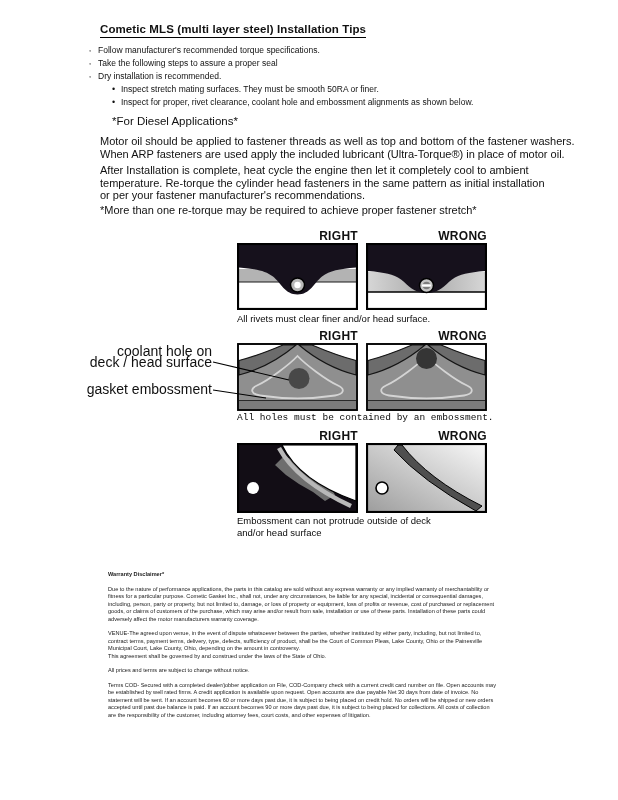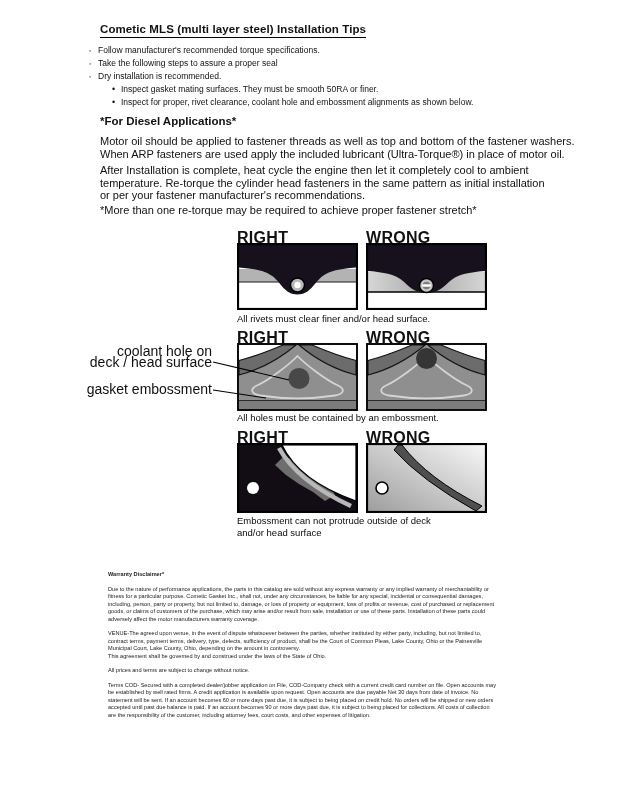--- a/index.html
+++ b/index.html
@@ -11,24 +11,24 @@
     position:absolute;left:100px;top:23px;margin:0;
     font-size:11.5px;font-weight:bold;letter-spacing:.1px;
     border-bottom:1.5px solid #000;padding-bottom:2px;
   }
   .bullets{position:absolute;left:89px;top:44px;font-size:8.5px;line-height:13px;white-space:nowrap;}
   .bl{display:flex;align-items:flex-start;}
   .bl .mk{display:inline-block;width:9px;flex:0 0 9px;}
   .bl.lv1 .mk{font-size:7px;}
   .bl.lv2{margin-left:23px;}
   .bl.lv2 .mk{font-size:9px;}
-  .diesel{position:absolute;left:100px;top:115px;margin:0;font-size:11.5px;font-weight:bold;}
+  .diesel{position:absolute;left:112px;top:115px;margin:0;font-size:11.5px;font-weight:normal;}
   .para{position:absolute;left:100px;font-size:11px;line-height:12.6px;white-space:pre-line;}
   .p1{top:135px;} .p2{top:164px;} .p3{top:204px;}
-  .dlabel{position:absolute;width:121px;text-align:left;font-size:16px;font-weight:bold;letter-spacing:.3px;}
+  .dlabel{position:absolute;width:121px;text-align:right;font-size:12px;font-weight:bold;letter-spacing:.3px;}
   .panel{position:absolute;width:121px;}
   .panel svg{display:block;}
   .caption{position:absolute;left:237px;font-size:9.5px;line-height:11.5px;color:#0a0a0a;white-space:pre-line;}
   .callout{position:absolute;left:0;width:212px;text-align:right;font-size:14px;line-height:11px;white-space:pre-line;}
   .leaders{position:absolute;left:0;top:0;pointer-events:none;}
   .legal{position:absolute;left:108px;top:571px;width:412px;font-size:5.6px;line-height:7.5px;color:#222;}
   .legal-h{font-weight:bold;margin-bottom:7px;}
   .lp{margin-bottom:7px;white-space:pre-line;}
   .footer-code{position:absolute;left:389px;top:761px;font-size:13px;color:#1a1a1a;letter-spacing:.2px;}
 </style>
@@ -47,21 +47,21 @@
       <div class="bl lv1">
         <span class="mk">◦</span>
         <span>Take the following steps to assure a proper seal</span>
       </div>
       <div class="bl lv1">
         <span class="mk">◦</span>
         <span>Dry installation is recommended.</span>
       </div>
       <div class="bl lv2">
         <span class="mk">•</span>
-        <span>Inspect gasket mating surfaces.  They must be smooth 50RA or finer.</span>
+        <span>Inspect stretch mating surfaces.  They must be smooth 50RA or finer.</span>
       </div>
       <div class="bl lv2">
         <span class="mk">•</span>
         <span>Inspect for proper, rivet clearance, coolant hole and embossment alignments as shown below.</span>
       </div>
     </div>
 
   <h2 class="diesel">*For Diesel Applications*</h2>
   <div class="para p1">Motor oil should be applied to fastener threads as well as top and bottom of the fastener washers.
 When ARP fasteners are used apply the included lubricant (Ultra-Torque®) in place of motor oil.</div>
@@ -137,21 +137,21 @@
       <path d="M2,2 L46,2 Q20,13 2,17.5 Z" fill="#ffffff"></path>
       <path d="M119,2 L75,2 Q101,13 119,17.5 Z" fill="#ffffff"></path>
       <path d="M46,2 L59,2 Q33,24 2,32 L2,17.5 Q20,13 46,2 Z" fill="#6c6c6c" stroke="#141414" stroke-width="1.1"></path>
       <path d="M75,2 L62,2 Q88,24 119,32 L119,17.5 Q101,13 75,2 Z" fill="#6c6c6c" stroke="#141414" stroke-width="1.1"></path>
       <path d="M60.5,13 C53,21 32,37 20,42.5 C12.5,46 14,51 23,52.5 C46,56 75,56 98,52.5 C107,51 108.5,46 101,42.5 C89,37 68,21 60.5,13 Z" fill="none" stroke="#d4d4d4" stroke-width="1.8"></path>
       <circle cx="60.5" cy="15.5" r="10.5" fill="#353535"></circle>
       <rect x="1" y="1" width="119" height="66" fill="none" stroke="#000" stroke-width="1.8"></rect>
     </svg>
   </div>
 
-  <div class="caption" style="top:412px;">All holes must be contained by an embossment.</div>
+  <div class="caption" style="top:412px;font-family:Liberation Mono, monospace;">All holes must be contained by an embossment.</div>
 
   <div class="dlabel" style="left:237px;top:429px;">RIGHT</div>
   <div class="dlabel" style="left:366px;top:429px;">WRONG</div>
 
   <div class="panel" style="left:237px;top:443px;">
     <svg width="121" height="70" viewBox="0 0 121 70">
       <rect x="0" y="0" width="121" height="70" fill="#ffffff"></rect>
       <rect x="2" y="2" width="117" height="66" fill="#120d15"></rect>
       <path d="M38,22 L47,13 L56,17 L62,12 L72,23 L83,30 L92,41 L98,52 L88,58 L76,49 L62,41 L49,32 Z" fill="#6e6e6e"></path>
       <path d="M42,5 Q60,38 114,63" fill="none" stroke="#b8b8b8" stroke-width="4.5"></path>

